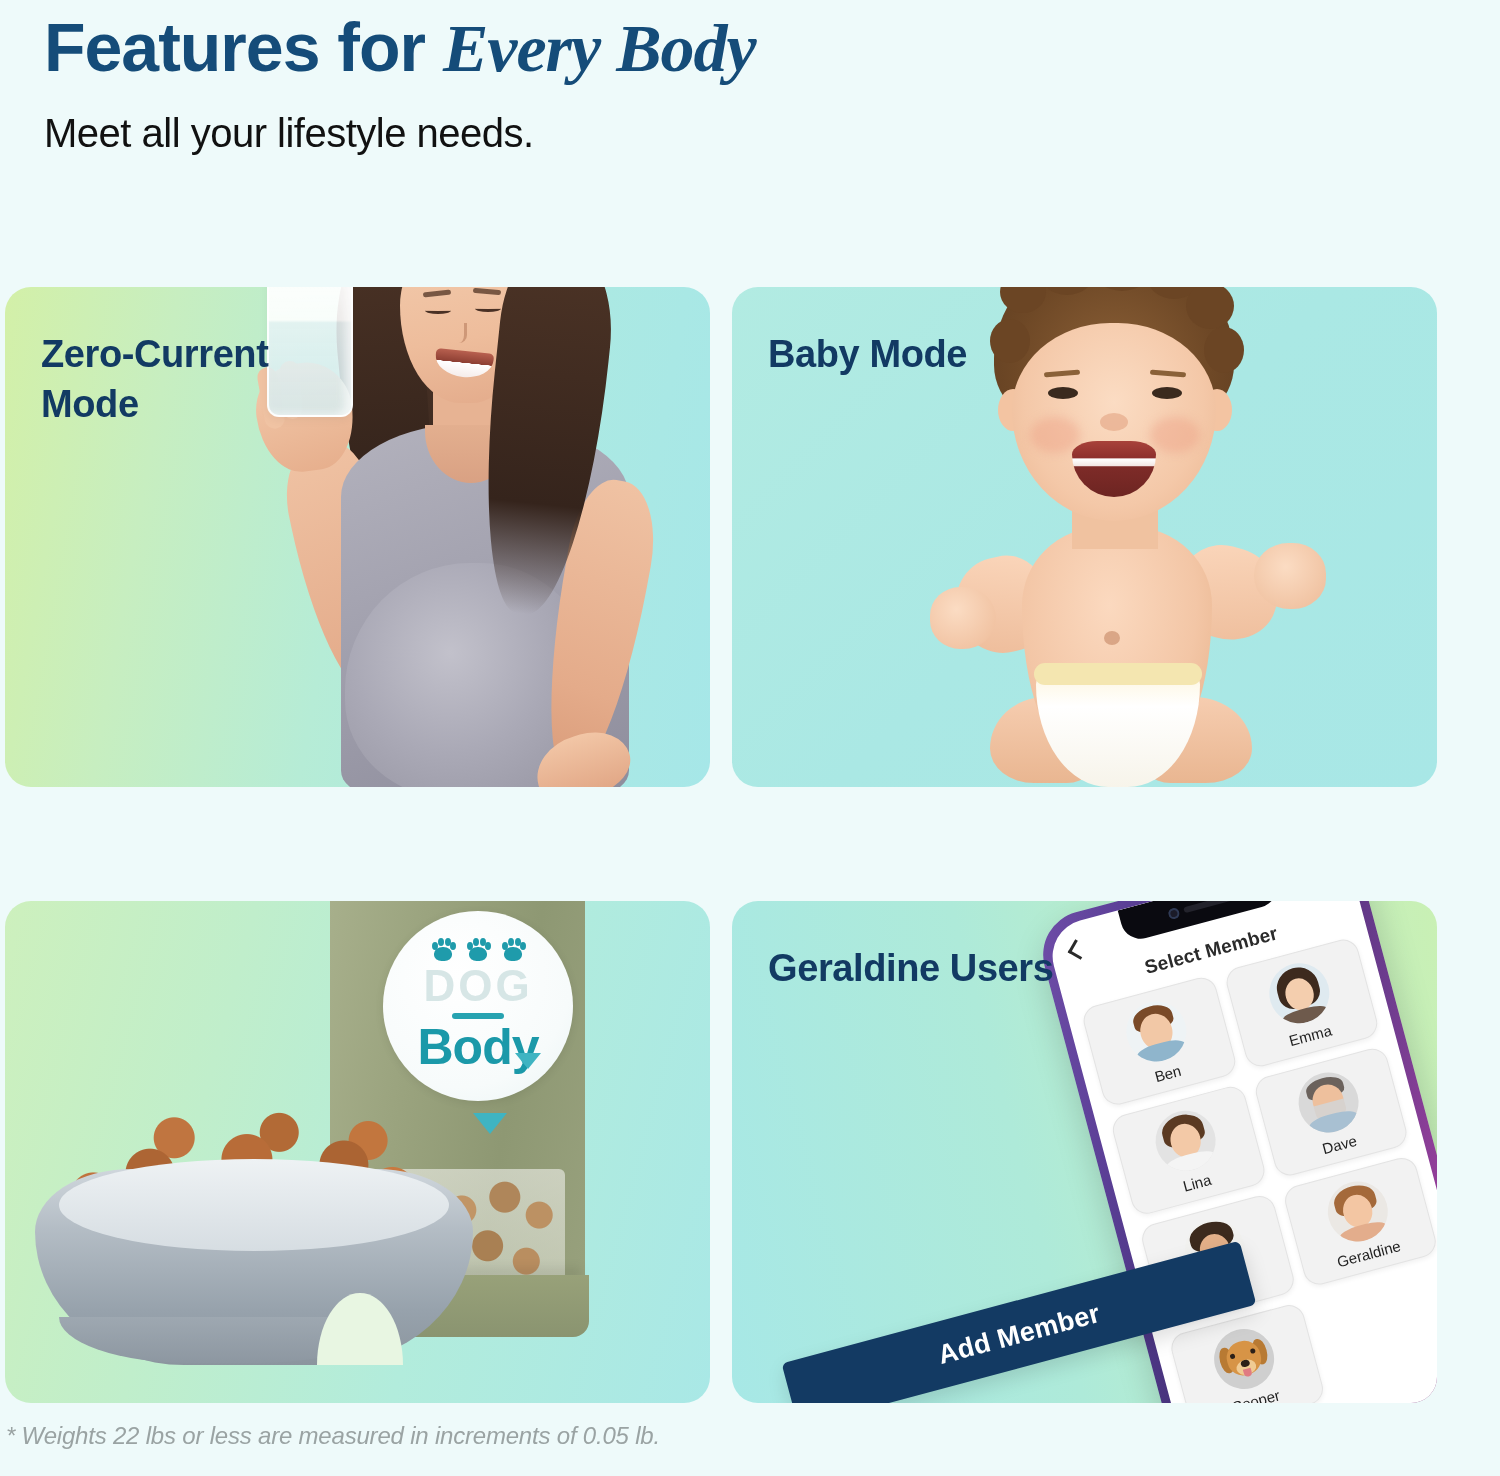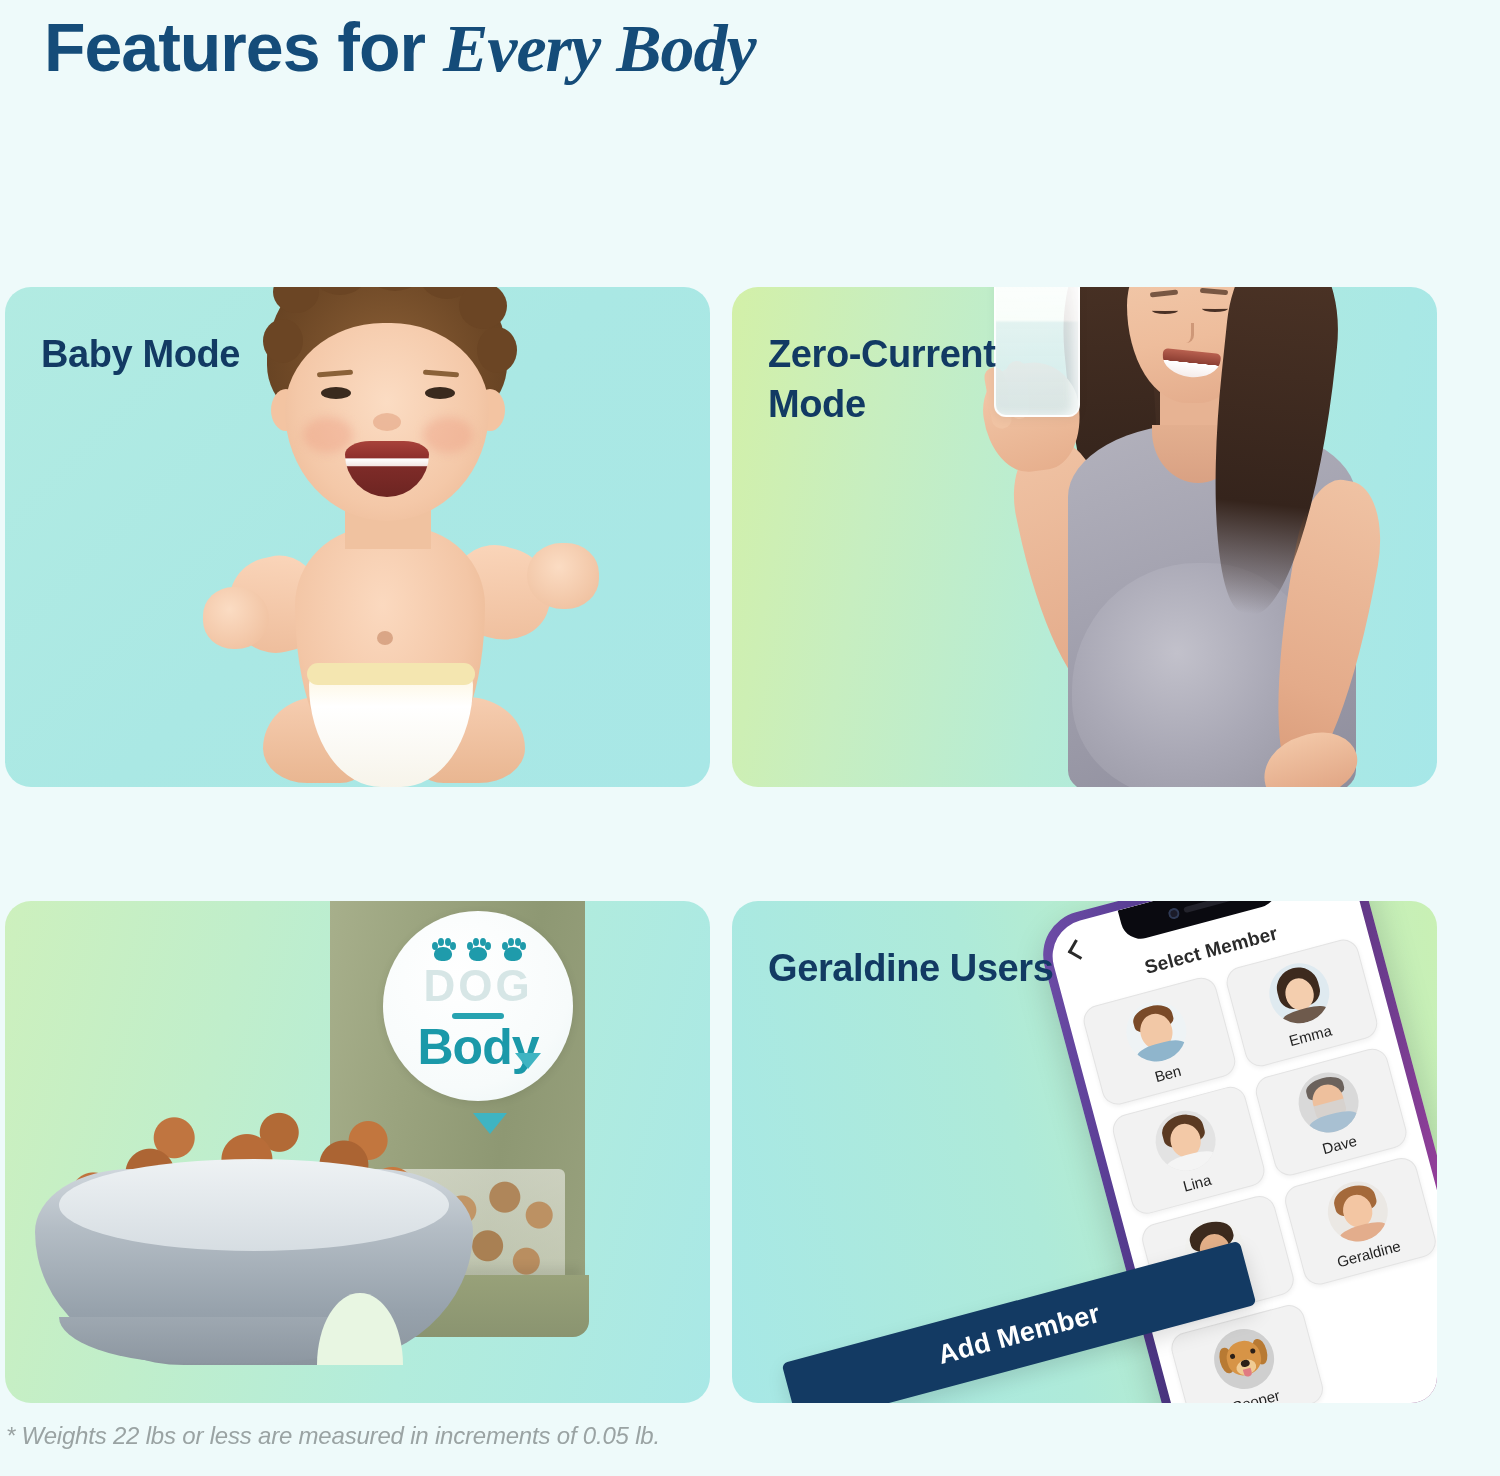--- a/index.html
+++ b/index.html
@@ -464,23 +464,53 @@
     position:absolute; left:6px; top:1422px;
     font-size:24px; font-style:italic; color:#9aa3a3;
     letter-spacing:-0.2px;
   }
 </style>
 </head>
 <body>
 
 <div class="page-header">
   <div class="headline"><span>Features for </span><span class="em">Every Body</span></div>
+  <div class="subhead">Meet all your lifestyle needs.</div>
 </div>
 
 <div class="card-grid">
+
+  <div class="feature-card card-a">
+    <div class="woman">
+      <div class="w-hair-back"></div>
+      <div class="w-hair-left"></div>
+      <div class="w-arm-l"></div>
+      <div class="w-shirt"></div>
+      <div class="w-belly"></div>
+      <div class="w-arm-r"></div>
+      <div class="w-hand-belly"></div>
+      <div class="w-neck"></div>
+      <div class="w-collar"></div>
+      <div class="w-face"></div>
+      <div class="w-brow-l"></div>
+      <div class="w-brow-r"></div>
+      <div class="w-eye-l"></div>
+      <div class="w-eye-r"></div>
+      <div class="w-nose"></div>
+      <div class="w-smile"></div>
+      <div class="w-hair-right"></div>
+      <div class="w-hand"></div>
+      <div class="w-finger1"></div>
+      <div class="w-finger2"></div>
+      <div class="glass"></div>
+
+    </div>
+    <div class="card-label">Zero-Current
+Mode</div>
+  </div>
 
   <div class="feature-card card-b">
     <div class="baby">
       <div class="b-arm-l"></div>
       <div class="b-fist-l"></div>
       <div class="b-arm-r"></div>
       <div class="b-fist-r"></div>
       <div class="b-leg-l"></div>
       <div class="b-leg-r"></div>
       <div class="b-body"></div>
@@ -504,49 +534,20 @@
       <div class="b-brow-l"></div>
       <div class="b-brow-r"></div>
       <div class="b-eye-l"></div>
       <div class="b-eye-r"></div>
       <div class="b-nose"></div>
       <div class="b-mouth"></div>
     </div>
     <div class="card-label">Baby Mode</div>
   </div>
 
-  <div class="feature-card card-a">
-    <div class="woman">
-      <div class="w-hair-back"></div>
-      <div class="w-hair-left"></div>
-      <div class="w-arm-l"></div>
-      <div class="w-shirt"></div>
-      <div class="w-belly"></div>
-      <div class="w-arm-r"></div>
-      <div class="w-hand-belly"></div>
-      <div class="w-neck"></div>
-      <div class="w-collar"></div>
-      <div class="w-face"></div>
-      <div class="w-brow-l"></div>
-      <div class="w-brow-r"></div>
-      <div class="w-eye-l"></div>
-      <div class="w-eye-r"></div>
-      <div class="w-nose"></div>
-      <div class="w-smile"></div>
-      <div class="w-hair-right"></div>
-      <div class="w-hand"></div>
-      <div class="w-finger1"></div>
-      <div class="w-finger2"></div>
-      <div class="glass"></div>
-
-    </div>
-    <div class="card-label">Zero-Current
-Mode</div>
-  </div>
-
   <div class="feature-card card-c">
     <div class="dogscene">
 
       <div class="bag"></div>
 
       <div class="bag-window"></div>
       <div class="bag-shadow"></div>
       <div class="bag-base"></div>
 
       <div class="label-disc">

